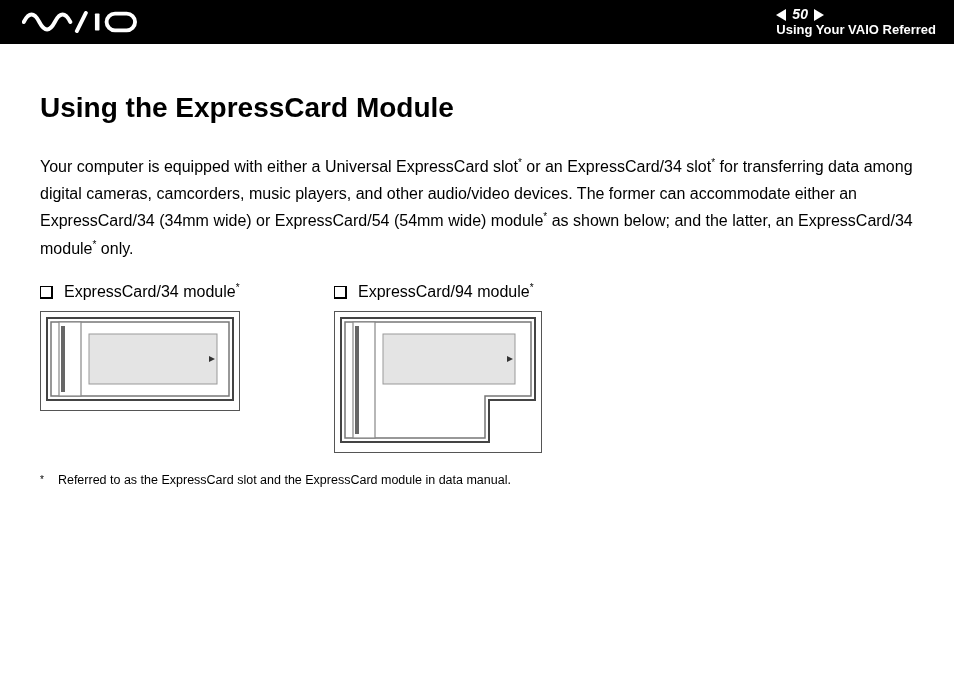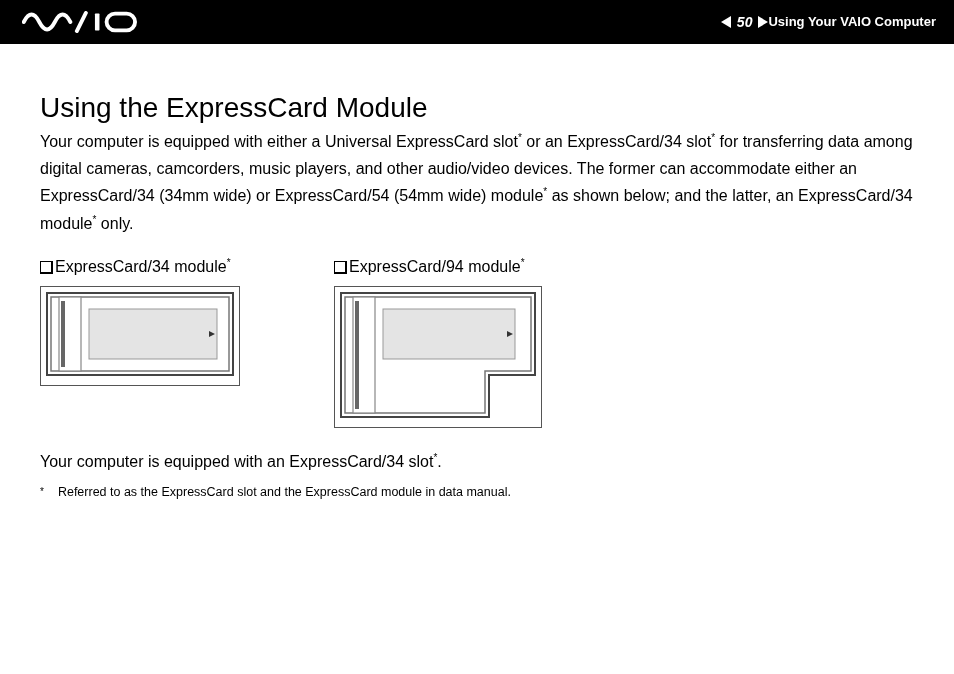--- a/index.html
+++ b/index.html
@@ -1,33 +1,33 @@
 <!DOCTYPE html>
 <html><head>
 <meta charset="utf-8">
 <style>
   * { box-sizing: border-box; margin: 0; padding: 0; }
   html, body { width: 954px; height: 674px; font-family: Arial, Helvetica, sans-serif; background: #fff; color: #000; }
   .page { width: 954px; height: 674px; position: relative; }
   .header-bar { background: #000; color: #fff; height: 44px; width: 100%; display: flex; align-items: center; justify-content: space-between; padding: 0 18px 0 22px; }
   .logo { display: flex; align-items: center; }
   .logo svg { height: 22px; }
-  .header-right { display: flex; flex-direction: row; align-items: flex-end; line-height: 1.15; }
+  .header-right { display: flex; flex-direction: column; align-items: flex-start; line-height: 1.15; }
   .pager { display: flex; align-items: center; gap: 6px; font-style: italic; font-weight: bold; font-size: 14px; }
   .pager .tri { width:0; height:0; display:inline-block; }
   .tri-left { border-top:6px solid transparent; border-bottom:6px solid transparent; border-right:10px solid #fff; }
   .tri-right { border-top:6px solid transparent; border-bottom:6px solid transparent; border-left:10px solid #fff; }
   .section-name { font-weight: bold; font-size: 13px; }
   .content { padding: 48px 40px 0 40px; }
-  h1 { font-size: 28px; font-weight: 400; margin-bottom: 4px; }
+  h1 { font-size: 28px; font-weight: 700; margin-bottom: 29px; }
   .para { font-size: 16px; line-height: 1.7; margin-bottom: 20px; }
   .sup { font-size: 10px; vertical-align: super; }
   .modules { display: flex; gap: 94px; margin-top: 6px; margin-bottom: 20px; }
   .module-col { }
-  .module-label { display: flex; align-items: flex-start; gap: 3px; font-size: 16px; margin-bottom: 10px; }
+  .module-label { display: flex; align-items: flex-start; gap: 12px; font-size: 16px; margin-bottom: 10px; }
   .bullet-box { width: 12px; height: 12px; border: 1.5px solid #000; margin-top: 4px; flex: 0 0 auto; position: relative; }
   .bullet-box::after { content:""; position:absolute; right:-2px; bottom:-2px; width:12px; height:12px; border-right:1.5px solid #000; border-bottom:1.5px solid #000; }
   .illus-frame { border: 1.6px solid #555; padding: 4px; display: inline-block; }
   .footnote-line { font-size: 16px; line-height: 1.7; margin-top: 6px; }
   .footnote-small { font-size: 12.5px; margin-top: 10px; display:flex; gap:14px; }
   .footnote-small .ast { font-size: 10px; padding-top:1px; }
 </style>
 </head>
 <body>
 
@@ -41,21 +41,21 @@
         <rect x="110" y="4" width="7" height="26" fill="#fff" rx="1"></rect>
         <rect x="128" y="4" width="44" height="26" fill="none" stroke="#fff" stroke-width="6" rx="13"></rect>
       </svg>
     </div>
     <div class="header-right">
       <div class="pager">
         <span class="tri tri-left"></span>
         <span>50</span>
         <span class="tri tri-right"></span>
       </div>
-      <div class="section-name">Using Your VAIO Computer</div>
+      <div class="section-name">Using Your VAIO Referred</div>
     </div>
   </div>
 
   <div class="content">
     <h1>Using the ExpressCard Module</h1>
 
     <p class="para">
       <span>Your computer is equipped with either a Universal ExpressCard slot</span><span class="sup">*</span><span> or an ExpressCard/34 slot</span><span class="sup">*</span><span> for transferring data among digital cameras, camcorders, music players, and other audio/video devices. The former can accommodate either an ExpressCard/34 (34mm wide) or ExpressCard/54 (54mm wide) module</span><span class="sup">*</span><span> as shown below; and the latter, an ExpressCard/34 module</span><span class="sup">*</span><span> only.</span>
     </p>
 
@@ -92,22 +92,19 @@
             <path d="M6 6 H192 V80 H146 V122 H6 Z" fill="#fff" stroke="#777" stroke-width="1.5"></path>
             <rect x="44" y="18" width="132" height="50" fill="#e4e4e4" stroke="#999" stroke-width="1"></rect>
             <rect x="14" y="6" width="22" height="116" fill="#fff" stroke="#888" stroke-width="1.2"></rect>
             <rect x="16" y="10" width="4" height="108" fill="#666"></rect>
             <polygon points="168,40 168,46 174,43" fill="#333"></polygon>
           </svg>
         </div>
       </div>
     </div>
 
-    <p class="footnote-line">
-      <span>Your computer is equipped with an ExpressCard/34 slot</span><span class="sup">*</span><span>.</span>
-    </p>
 
     <div class="footnote-small">
       <span class="ast">*</span>
       <span>Referred to as the ExpressCard slot and the ExpressCard module in data manual.</span>
     </div>
   </div>
 </div>
 
 </body></html>

